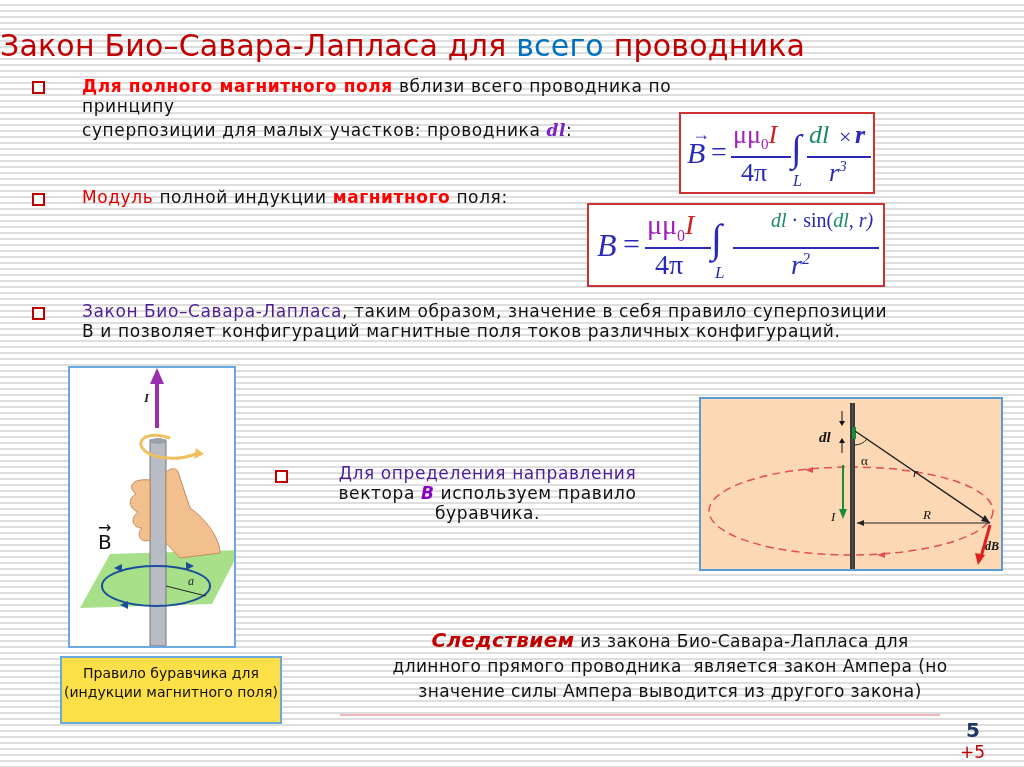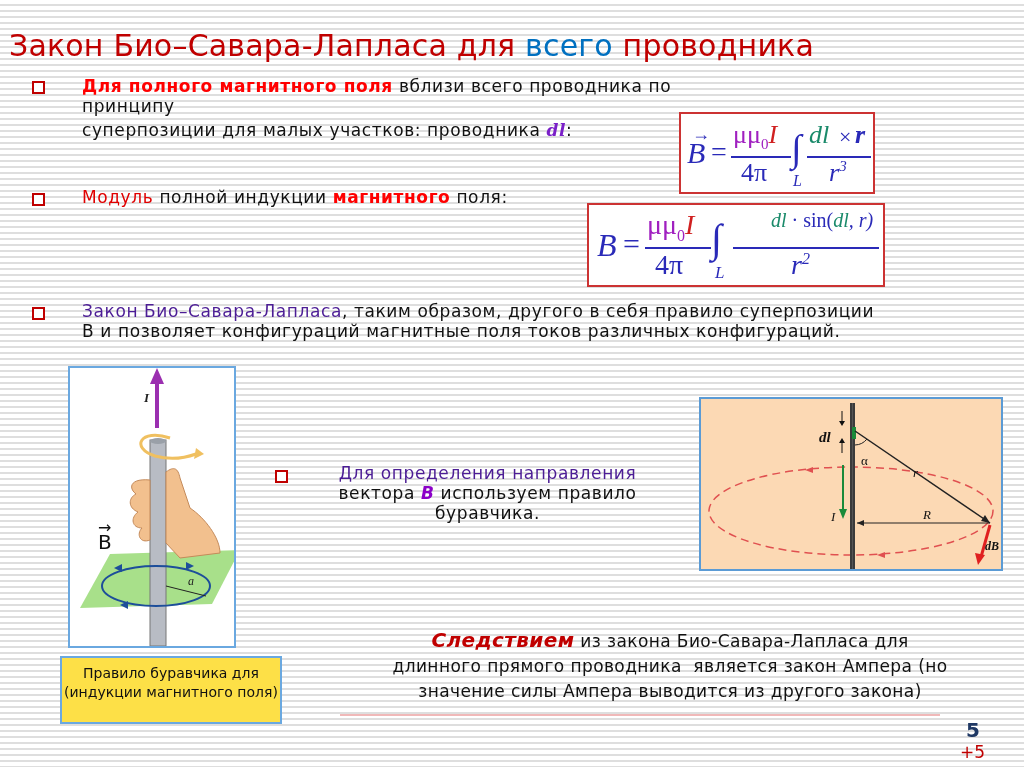--- a/index.html
+++ b/index.html
@@ -3,21 +3,21 @@
 <meta charset="utf-8">
 <style>
   html,body{margin:0;padding:0;}
   body{
     width:1024px;height:767px;position:relative;overflow:hidden;
     font-family:"DejaVu Sans","Liberation Sans",sans-serif;
     background:#ffffff;
     background-image:repeating-linear-gradient(to bottom,#ffffff 0px,#ffffff 4px,#dedede 4px,#dedede 6px);
   }
   .abs{position:absolute;}
-  .title{left:0;top:28px;width:814px;text-align:right;font-size:30px;color:#c00000;letter-spacing:0.2px;}
+  .title{left:0;top:28px;width:814px;text-align:left;font-size:30px;color:#c00000;letter-spacing:0.2px;}
   .title .blue{color:#0070c0;}
   .bullet{width:9px;height:9px;border:2px solid #c00000;background:#fff;}
   .txt{font-size:17px;color:#111;line-height:20px;letter-spacing:0.6px;}
   .red-b{color:#ff0000;font-weight:bold;}
   .red{color:#e00000;}
   .purple{color:#4c1d95;}
   .italic-dl{font-family:"DejaVu Serif",serif;font-style:italic;font-weight:bold;color:#7a1fc8;}
   .formula-box{background:#fff;border:2px solid #c33;box-sizing:border-box;}
   .f{font-family:"Liberation Serif","DejaVu Serif",serif;color:#2a2ab8;position:absolute;white-space:nowrap;}
   .frac-line{position:absolute;height:2px;background:#2a2ab8;}
@@ -73,21 +73,21 @@
   <span class="f" style="left:66px;top:44px;font-size:28px;">4π</span>
   <span class="f" style="left:122px;top:10px;font-size:40px;">∫</span>
   <span class="f" style="left:126px;top:58px;font-size:17px;font-style:italic;">L</span>
   <span class="f" style="left:146px;top:4px;font-size:20px;margin-left:36px;"><span style="font-style:italic;color:#1a8a6a;">dl</span><span> · sin(</span><span style="font-style:italic;color:#1a8a6a;">dl</span><span style="font-style:italic;">, r)</span></span>
   <div class="frac-line" style="left:144px;top:42px;width:146px;"></div>
   <span class="f" style="left:202px;top:44px;font-size:28px;font-style:italic;text-align:center;"><span>r</span><sup style="font-size:16px;">2</sup></span>
 </div>
 
 <div class="abs bullet" style="left:32px;top:307px;"></div>
 <div class="abs txt" style="left:82px;top:301px;width:930px;">
-  <div><span class="purple">Закон Био–Савара-Лапласа</span><span>, таким образом, другого в себя правило суперпозиции</span></div>
+  <div><span class="purple">Закон Био–Савара-Лапласа</span><span>, таким образом, значение в себя правило суперпозиции</span></div>
   <div>В и позволяет конфигураций магнитные поля токов различных конфигураций.</div>
 </div>
 
 <div class="abs pic1">
   <svg width="164" height="278" viewBox="0 0 164 278">
 
     <line x1="87" y1="60" x2="87" y2="12" stroke="#9b2fb0" stroke-width="4"></line>
     <polygon points="80,16 94,16 87,0" fill="#9b2fb0"></polygon>
 
     <polygon points="10,240 40,186 170,182 142,236" fill="#a8e08a"></polygon>

